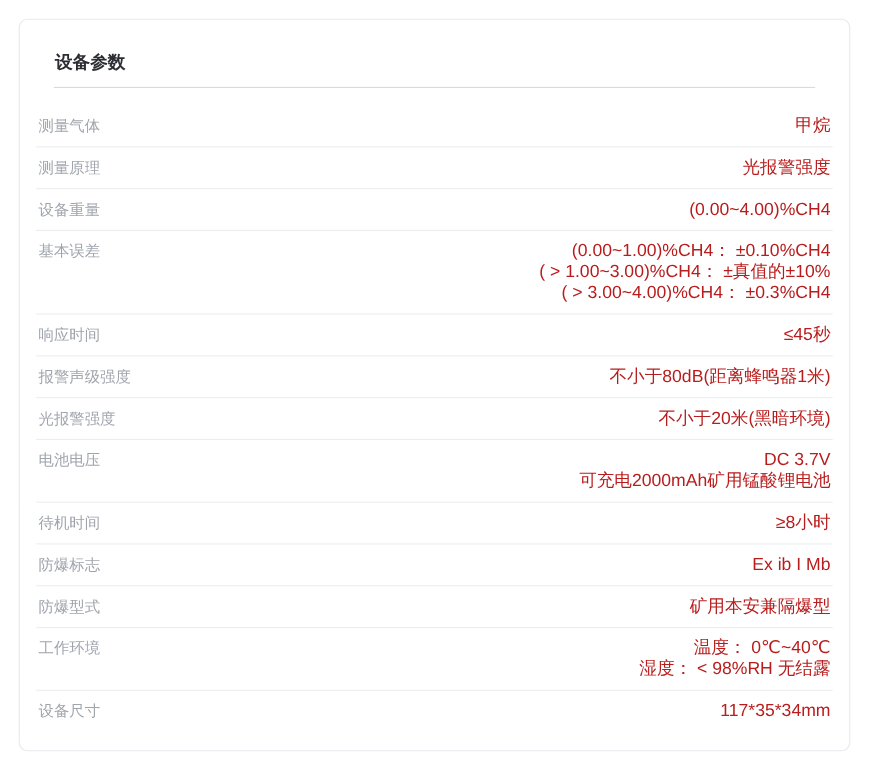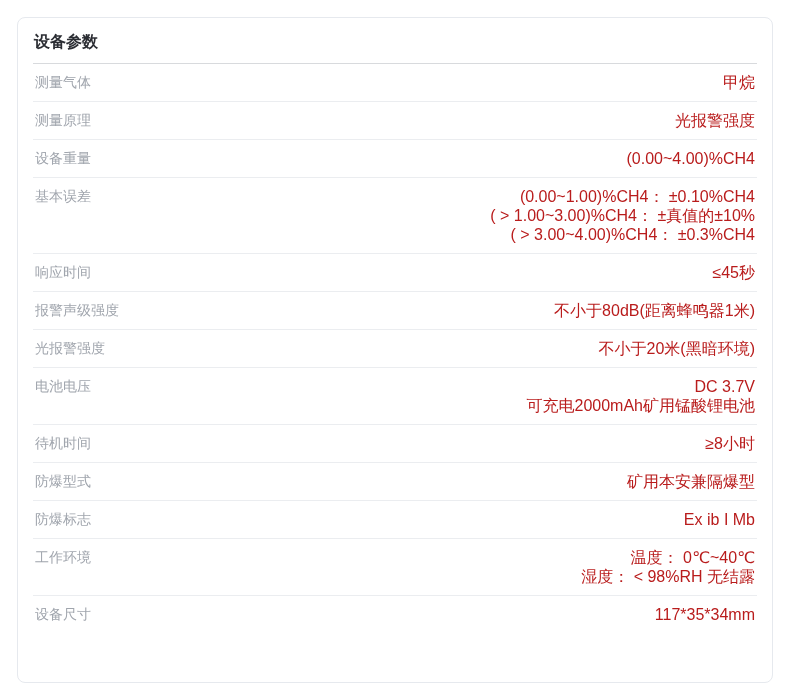--- a/index.html
+++ b/index.html
@@ -22,21 +22,21 @@
     width: 756px;
     height: 666px;
     box-sizing: border-box;
     background: #ffffff;
     border: 1px solid #e6e9ee;
     border-radius: 8px;
     padding: 0 15px 14px 15px;
     overflow: hidden;
   }
   .panel-title {
-    margin: 0;
+    margin: 16px;
     padding: 14px 1px 11px 1px;
     font-size: 16px;
     font-weight: bold;
     color: #2b2d33;
     line-height: 20px;
     border-bottom: 1px solid #d8dadd;
   }
   .row {
     display: flex;
     justify-content: space-between;
@@ -113,27 +113,27 @@
     <div class="spec-value">DC 3.7V
 可充电2000mAh矿用锰酸锂电池</div>
   </div>
 
   <div class="row">
     <div class="spec-label">待机时间</div>
     <div class="spec-value">≥8小时</div>
   </div>
 
   <div class="row">
-    <div class="spec-label">防爆型式</div>
-    <div class="spec-value">矿用本安兼隔爆型</div>
+    <div class="spec-label">防爆标志</div>
+    <div class="spec-value">Ex ib I Mb</div>
   </div>
 
   <div class="row">
-    <div class="spec-label">防爆标志</div>
-    <div class="spec-value">Ex ib I Mb</div>
+    <div class="spec-label">防爆型式</div>
+    <div class="spec-value">矿用本安兼隔爆型</div>
   </div>
 
   <div class="row">
     <div class="spec-label">工作环境</div>
     <div class="spec-value">温度： 0℃~40℃
 湿度： &lt; 98%RH 无结露</div>
   </div>
 
   <div class="row">
     <div class="spec-label">设备尺寸</div>

